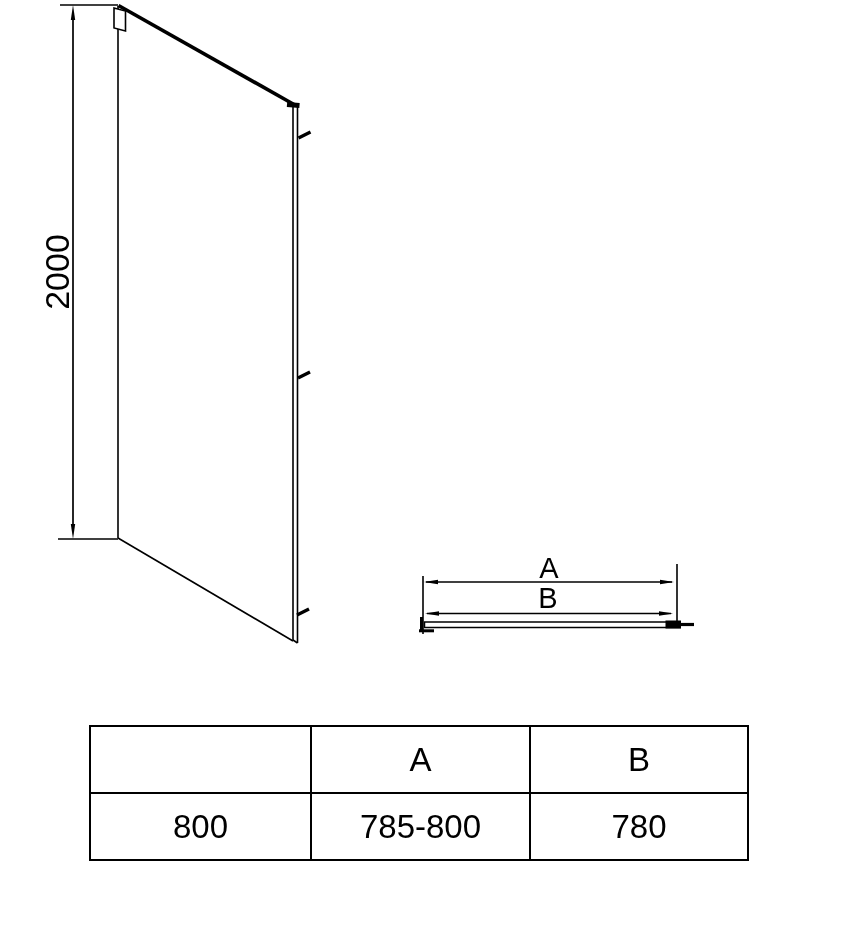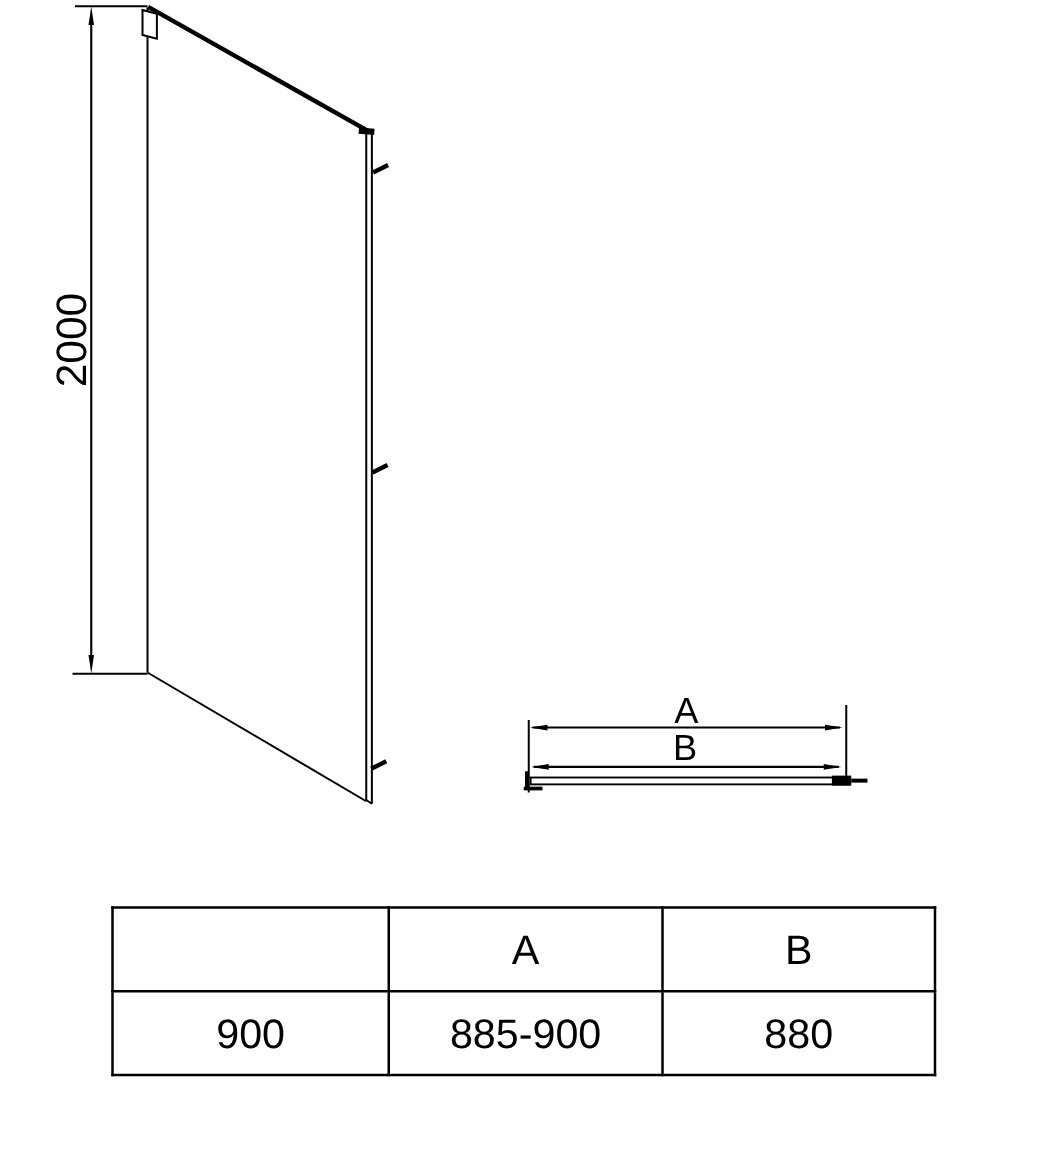--- a/index.html
+++ b/index.html
@@ -127,21 +127,21 @@
         <col class="col-a">
         <col class="col-b">
       </colgroup>
       <tbody>
         <tr>
           <td></td>
           <td>A</td>
           <td>B</td>
         </tr>
         <tr>
-          <td>900</td>
-          <td>885-900</td>
-          <td>880</td>
+          <td>800</td>
+          <td>785-800</td>
+          <td>780</td>
         </tr>
       </tbody>
     </table>
   </div>
 
 </div>
 
 </body></html>

